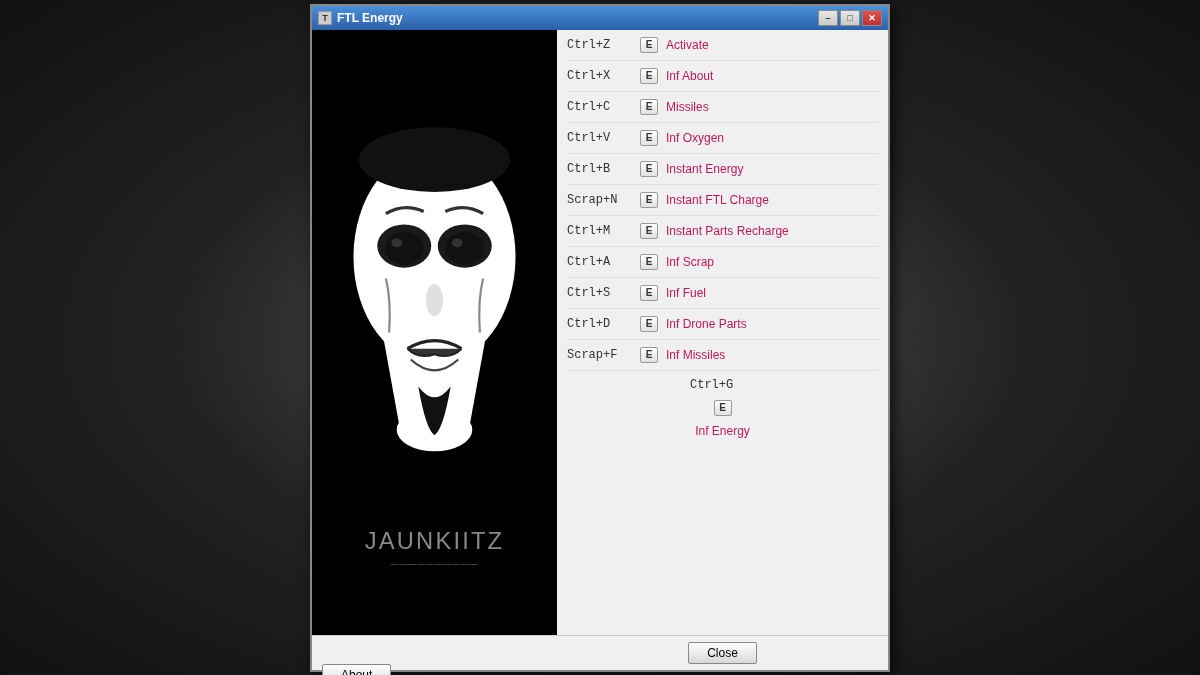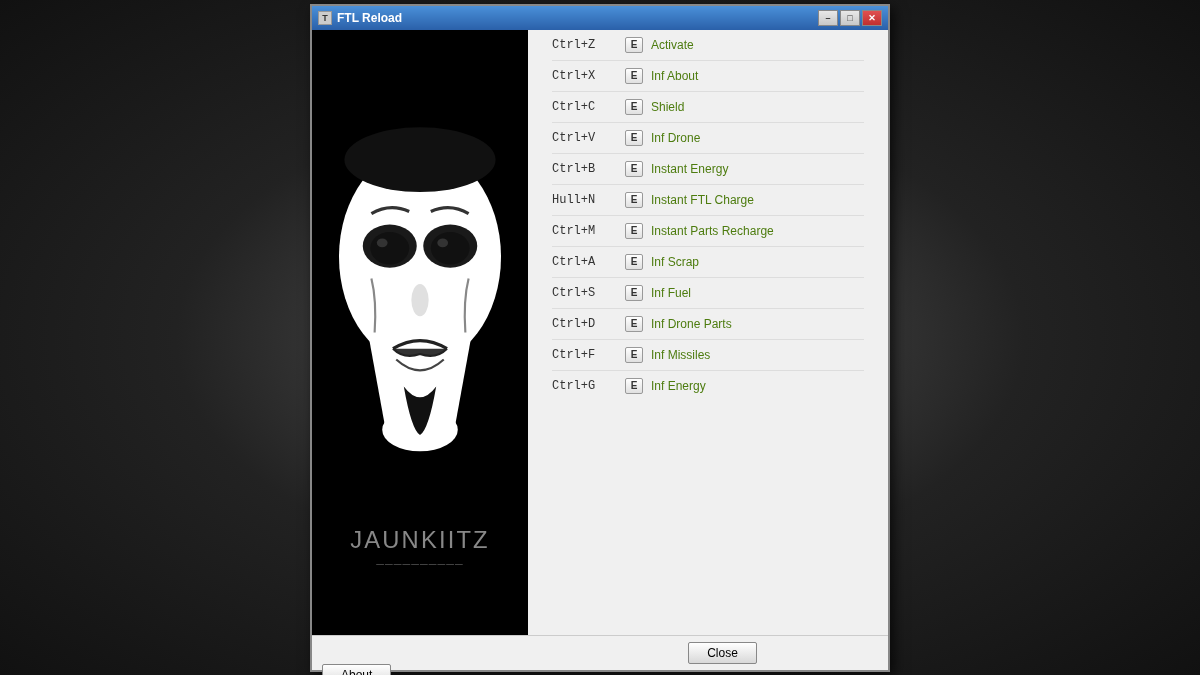--- a/index.html
+++ b/index.html
@@ -75,53 +75,54 @@
       background: linear-gradient(to bottom, #e05050, #c03030);
       color: white;
     }
 
     .main-content {
       display: flex;
       height: 605px;
     }
 
     .left-panel {
-      width: 216px;
+      width: 245px;
       background: #000;
       display: flex;
       flex-direction: column;
       align-items: center;
       justify-content: center;
       overflow: hidden;
       position: relative;
     }
 
     
     .mask-svg {
       width: 100%;
       height: 100%;
     }
 
     .right-panel {
       flex: 1;
       background: #f0f0f0;
-      padding: 0 24px;
+      padding: 0 10px;
       overflow-y: auto;
     }
 
     .hotkey-row {
       display: flex;
       align-items: center;
       padding: 7px 0;
       border-bottom: 1px solid #ddd;
       gap: 8px;
     }
 
     .hotkey-row:last-child {
       border-bottom: none;
+      flex-direction: column;
     }
 
     .hotkey-label {
       width: 65px;
       font-size: 12px;
       color: #333;
       font-family: 'Courier New', monospace;
     }
 
     .e-badge {
@@ -134,21 +135,21 @@
       justify-content: center;
       font-size: 10px;
       font-weight: bold;
       color: #333;
       border-radius: 2px;
       flex-shrink: 0;
     }
 
     .cheat-label {
       font-size: 12px;
-      color: #4d7c0f;
+      color: #be185d;
     }
 
     .bottom-bar {
       display: flex;
       align-items: center;
       padding: 5px 10px;
       background: #f0f0f0;
       border-top: 1px solid #ccc;
       height: 35px;
     }
@@ -180,21 +181,21 @@
 </head>
 <body>
 
 <div class="window">
 
   <div class="title-bar">
     <div class="title-bar-left">
       <div class="title-icon">
         <span>T</span>
       </div>
-      <span>FTL Reload</span>
+      <span>FTL Energy</span>
     </div>
     <div class="window-controls">
       <div class="win-btn">–</div>
       <div class="win-btn">□</div>
       <div class="win-btn close-btn">✕</div>
     </div>
   </div>
 
   <div class="main-content">
 
@@ -253,34 +254,34 @@
           <span class="cheat-label">Activate</span>
         </div>
         <div class="hotkey-row">
           <span class="hotkey-label">Ctrl+X</span>
           <div class="e-badge">E</div>
           <span class="cheat-label">Inf About</span>
         </div>
         <div class="hotkey-row">
           <span class="hotkey-label">Ctrl+C</span>
           <div class="e-badge">E</div>
-          <span class="cheat-label">Shield</span>
+          <span class="cheat-label">Missiles</span>
         </div>
         <div class="hotkey-row">
           <span class="hotkey-label">Ctrl+V</span>
           <div class="e-badge">E</div>
-          <span class="cheat-label">Inf Drone</span>
+          <span class="cheat-label">Inf Oxygen</span>
         </div>
         <div class="hotkey-row">
           <span class="hotkey-label">Ctrl+B</span>
           <div class="e-badge">E</div>
           <span class="cheat-label">Instant Energy</span>
         </div>
         <div class="hotkey-row">
-          <span class="hotkey-label">Hull+N</span>
+          <span class="hotkey-label">Scrap+N</span>
           <div class="e-badge">E</div>
           <span class="cheat-label">Instant FTL Charge</span>
         </div>
         <div class="hotkey-row">
           <span class="hotkey-label">Ctrl+M</span>
           <div class="e-badge">E</div>
           <span class="cheat-label">Instant Parts Recharge</span>
         </div>
         <div class="hotkey-row">
           <span class="hotkey-label">Ctrl+A</span>
@@ -291,21 +292,21 @@
           <span class="hotkey-label">Ctrl+S</span>
           <div class="e-badge">E</div>
           <span class="cheat-label">Inf Fuel</span>
         </div>
         <div class="hotkey-row">
           <span class="hotkey-label">Ctrl+D</span>
           <div class="e-badge">E</div>
           <span class="cheat-label">Inf Drone Parts</span>
         </div>
         <div class="hotkey-row">
-          <span class="hotkey-label">Ctrl+F</span>
+          <span class="hotkey-label">Scrap+F</span>
           <div class="e-badge">E</div>
           <span class="cheat-label">Inf Missiles</span>
         </div>
         <div class="hotkey-row">
           <span class="hotkey-label">Ctrl+G</span>
           <div class="e-badge">E</div>
           <span class="cheat-label">Inf Energy</span>
         </div>
       </div>
 

